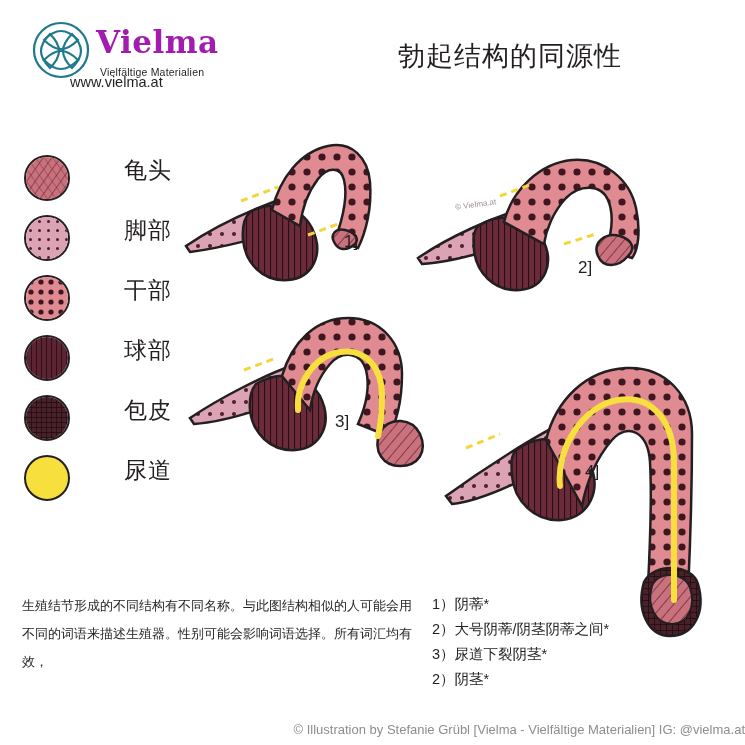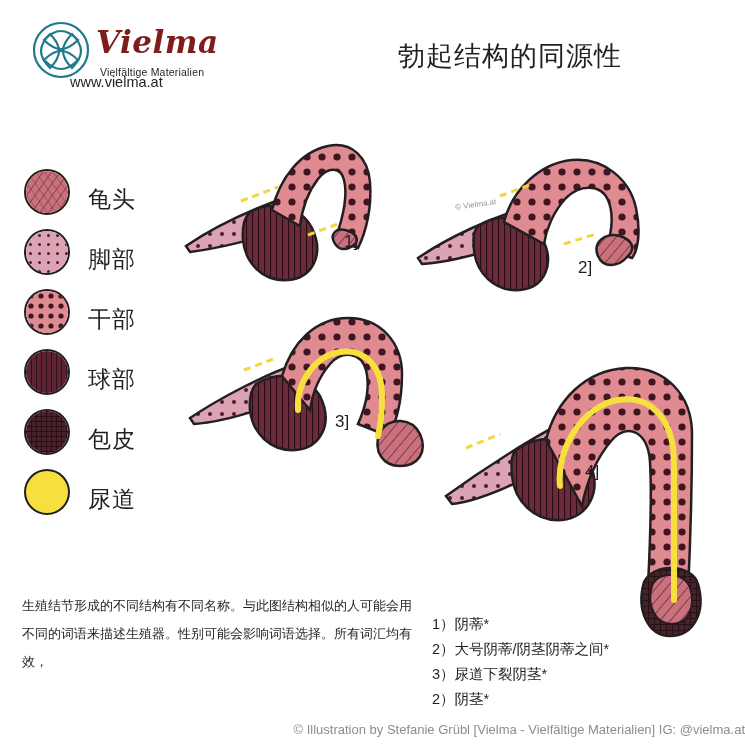--- a/index.html
+++ b/index.html
@@ -35,24 +35,23 @@
     top: 2px;
     width: 62px;
     height: 60px;
   }
   #logo-wordmark {
     position: absolute;
     left: 68px;
     top: 6px;
     font-family: "DejaVu Serif", serif;
     font-size: 31px;
-    font-style: italic;
     font-weight: bold;
     letter-spacing: 0.5px;
-    color: #7f1d1d;
+    color: #a21caf;
   }
   #logo-sub {
     position: absolute;
     left: 72px;
     top: 48px;
     font-size: 10.5px;
     color: #231f20;
     letter-spacing: 0.2px;
   }
   #logo-url {
@@ -78,22 +77,23 @@
 
   
   #legend {
     position: absolute;
     left: 24px;
     top: 155px;
     width: 175px;
   }
   .legend-row {
     display: flex;
-    align-items: flex-end;
+    align-items: flex-start;
     height: 60px;
+    gap: 36px;
   }
   .legend-swatch {
     width: 46px;
     height: 46px;
     border-radius: 50%;
     border: 2.5px solid #231f20;
     box-sizing: border-box;
     flex: 0 0 auto;
     overflow: hidden;
     position: relative;
@@ -127,21 +127,20 @@
 
   
   #numbered-list {
     position: absolute;
     left: 432px;
     top: 592px;
     width: 300px;
     font-size: 14.5px;
     line-height: 25px;
     color: #231f20;
-    margin-top: 20px;
   }
   .num-item { white-space: nowrap; }
 
   
   .fig-label {
     position: absolute;
     font-size: 17px;
     color: #231f20;
   }
   #fig-label-1 { left: 344px; top: 232px; }

